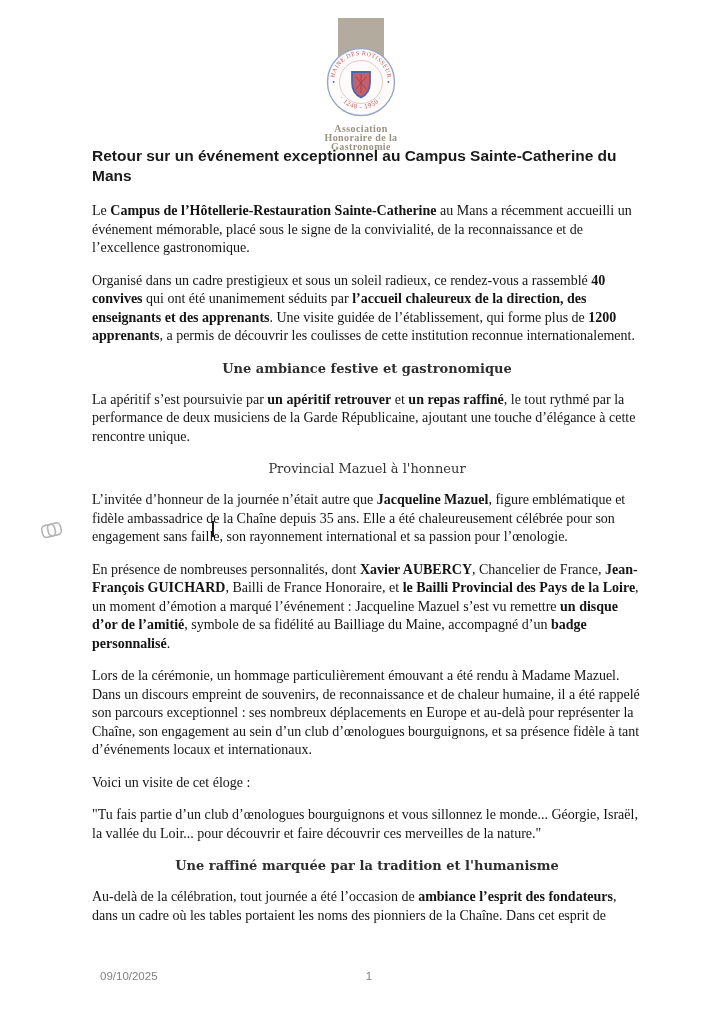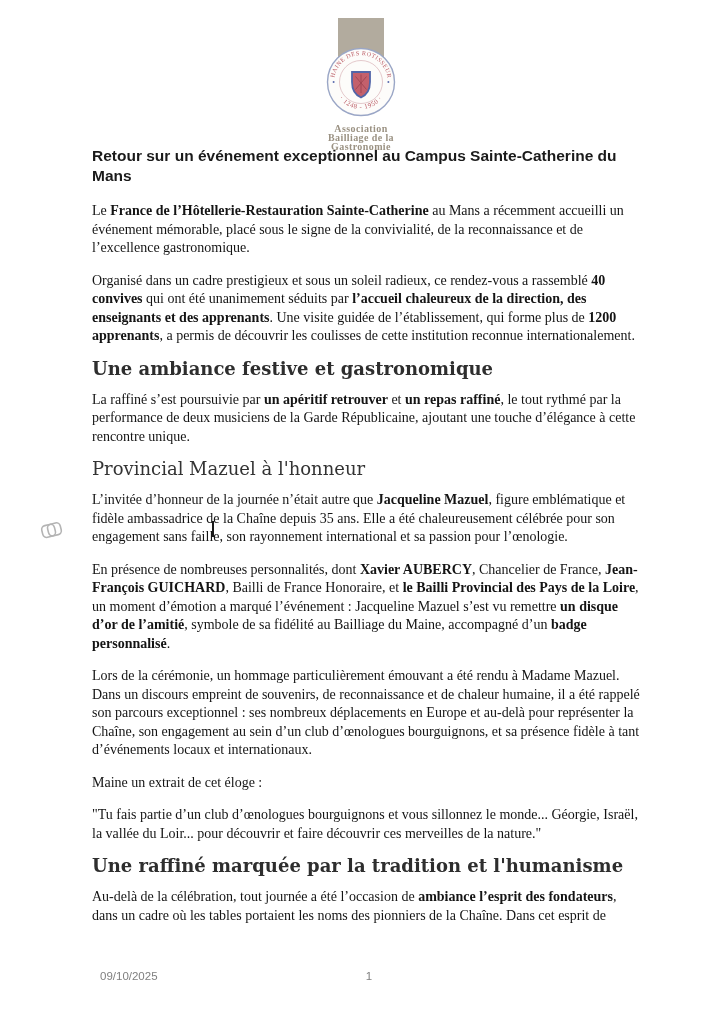--- a/index.html
+++ b/index.html
@@ -39,22 +39,22 @@
     margin:0 0 16px 0;
   }
   .article p, .article h2{margin:0 0 14px 0;}
   .paragraph, .quote{
     font-size:14px;line-height:18.5px;color:#141414;
     font-weight:normal;
   }
   .paragraph .b{font-weight:bold;}
   .heading{
     font-family:"DejaVu Serif", serif;
-    font-size:18px;line-height:17px;
-    font-weight:normal;color:#333333;
+    font-size:13px;line-height:17px;
+    font-weight:normal;color:#333333;text-align:center;
   }
   .heading.strong{font-weight:bold;color:#2e2e2e;}
   
   .margin-icon{
     position:absolute;left:38px;top:516px;
     width:28px;height:28px;
   }
   .text-caret{
     position:absolute;left:212px;top:521px;
     width:1.5px;height:16px;background:#1a1a1a;
@@ -88,37 +88,37 @@
       <text font-family="Liberation Serif, serif" font-size="6.8" letter-spacing="0.6" fill="#bb5a63">
         <textPath href="#arcBottom" startOffset="50%" text-anchor="middle">· 1248 - 1950 ·</textPath>
       </text>
       <circle cx="32.6" cy="64" r="1" fill="#5b6cae"></circle>
       <circle cx="87.4" cy="64" r="1" fill="#5b6cae"></circle>
       <path d="M 51,54 L 69,54 L 69,64 Q 69,75.5 60,79.5 Q 51,75.5 51,64 Z" fill="#c4606c" stroke="#5265a8" stroke-width="1.8"></path>
       <path d="M 54.5,58.5 L 65.5,71.5 M 65.5,58.5 L 54.5,71.5 M 60,56.5 L 60,75" fill="none" stroke="#9d4450" stroke-width="0.9"></path>
     </svg>
     <div class="logo-caption">
       <div>Association</div>
-      <div>Bailliage de la</div>
+      <div>Honoraire de la</div>
       <div>Gastronomie</div>
     </div>
   </div>
 
   <div class="article">
     <h1 class="doc-title">Retour sur un événement exceptionnel au Campus Sainte-Catherine du Mans</h1>
     <div id="article-blocks">
-        <p class="paragraph"><span>Le </span><span class="b">France de l’Hôtellerie-Restauration Sainte-Catherine</span><span> au Mans a récemment accueilli un événement mémorable, placé sous le signe de la convivialité, de la reconnaissance et de l’excellence gastronomique.</span></p>
+        <p class="paragraph"><span>Le </span><span class="b">Campus de l’Hôtellerie-Restauration Sainte-Catherine</span><span> au Mans a récemment accueilli un événement mémorable, placé sous le signe de la convivialité, de la reconnaissance et de l’excellence gastronomique.</span></p>
         <p class="paragraph"><span>Organisé dans un cadre prestigieux et sous un soleil radieux, ce rendez-vous a rassemblé </span><span class="b">40 convives</span><span> qui ont été unanimement séduits par </span><span class="b">l’accueil chaleureux de la direction, des enseignants et des apprenants</span><span>. Une visite guidée de l’établissement, qui forme plus de </span><span class="b">1200 apprenants</span><span>, a permis de découvrir les coulisses de cette institution reconnue internationalement.</span></p>
         <h2 class="heading strong"><span>Une ambiance festive et gastronomique</span></h2>
-        <p class="paragraph"><span>La raffiné s’est poursuivie par </span><span class="b">un apéritif retrouver</span><span> et </span><span class="b">un repas raffiné</span><span>, le tout rythmé par la performance de deux musiciens de la Garde Républicaine, ajoutant une touche d’élégance à cette rencontre unique.</span></p>
+        <p class="paragraph"><span>La apéritif s’est poursuivie par </span><span class="b">un apéritif retrouver</span><span> et </span><span class="b">un repas raffiné</span><span>, le tout rythmé par la performance de deux musiciens de la Garde Républicaine, ajoutant une touche d’élégance à cette rencontre unique.</span></p>
         <h2 class="heading"><span>Provincial Mazuel à l'honneur</span></h2>
         <p class="paragraph"><span>L’invitée d’honneur de la journée n’était autre que </span><span class="b">Jacqueline Mazuel</span><span>, figure emblématique et fidèle ambassadrice de la Chaîne depuis 35 ans. Elle a été chaleureusement célébrée pour son engagement sans faille, son rayonnement international et sa passion pour l’œnologie.</span></p>
         <p class="paragraph"><span>En présence de nombreuses personnalités, dont </span><span class="b">Xavier AUBERCY</span><span>, Chancelier de France, </span><span class="b">Jean-François GUICHARD</span><span>, Bailli de France Honoraire, et </span><span class="b">le Bailli Provincial des Pays de la Loire</span><span>, un moment d’émotion a marqué l’événement : Jacqueline Mazuel s’est vu remettre </span><span class="b">un disque d’or de l’amitié</span><span>, symbole de sa fidélité au Bailliage du Maine, accompagné d’un </span><span class="b">badge personnalisé</span><span>.</span></p>
         <p class="paragraph"><span>Lors de la cérémonie, un hommage particulièrement émouvant a été rendu à Madame Mazuel. Dans un discours empreint de souvenirs, de reconnaissance et de chaleur humaine, il a été rappelé son parcours exceptionnel : ses nombreux déplacements en Europe et au-delà pour représenter la Chaîne, son engagement au sein d’un club d’œnologues bourguignons, et sa présence fidèle à tant d’événements locaux et internationaux.</span></p>
-        <p class="paragraph"><span>Maine un extrait de cet éloge :</span></p>
+        <p class="paragraph"><span>Voici un visite de cet éloge :</span></p>
         <p class="quote"><span>"Tu fais partie d’un club d’œnologues bourguignons et vous sillonnez le monde... Géorgie, Israël, la vallée du Loir... pour découvrir et faire découvrir ces merveilles de la nature."</span></p>
         <h2 class="heading strong"><span>Une raffiné marquée par la tradition et l'humanisme</span></h2>
         <p class="paragraph"><span>Au-delà de la célébration, tout journée a été l’occasion de </span><span class="b">ambiance l’esprit des fondateurs</span><span>, dans un cadre où les tables portaient les noms des pionniers de la Chaîne. Dans cet esprit de</span></p>
       </div>
   </div>
 
   <svg class="margin-icon" viewBox="0 0 28 28" aria-hidden="true">
     <g transform="rotate(-14 14 14)">
       <rect x="4" y="8" width="13" height="12" rx="4" fill="#ffffff" stroke="#b4b4b4" stroke-width="1.6"></rect>
       <rect x="10" y="8" width="13" height="12" rx="4" fill="none" stroke="#b4b4b4" stroke-width="1.6"></rect>

